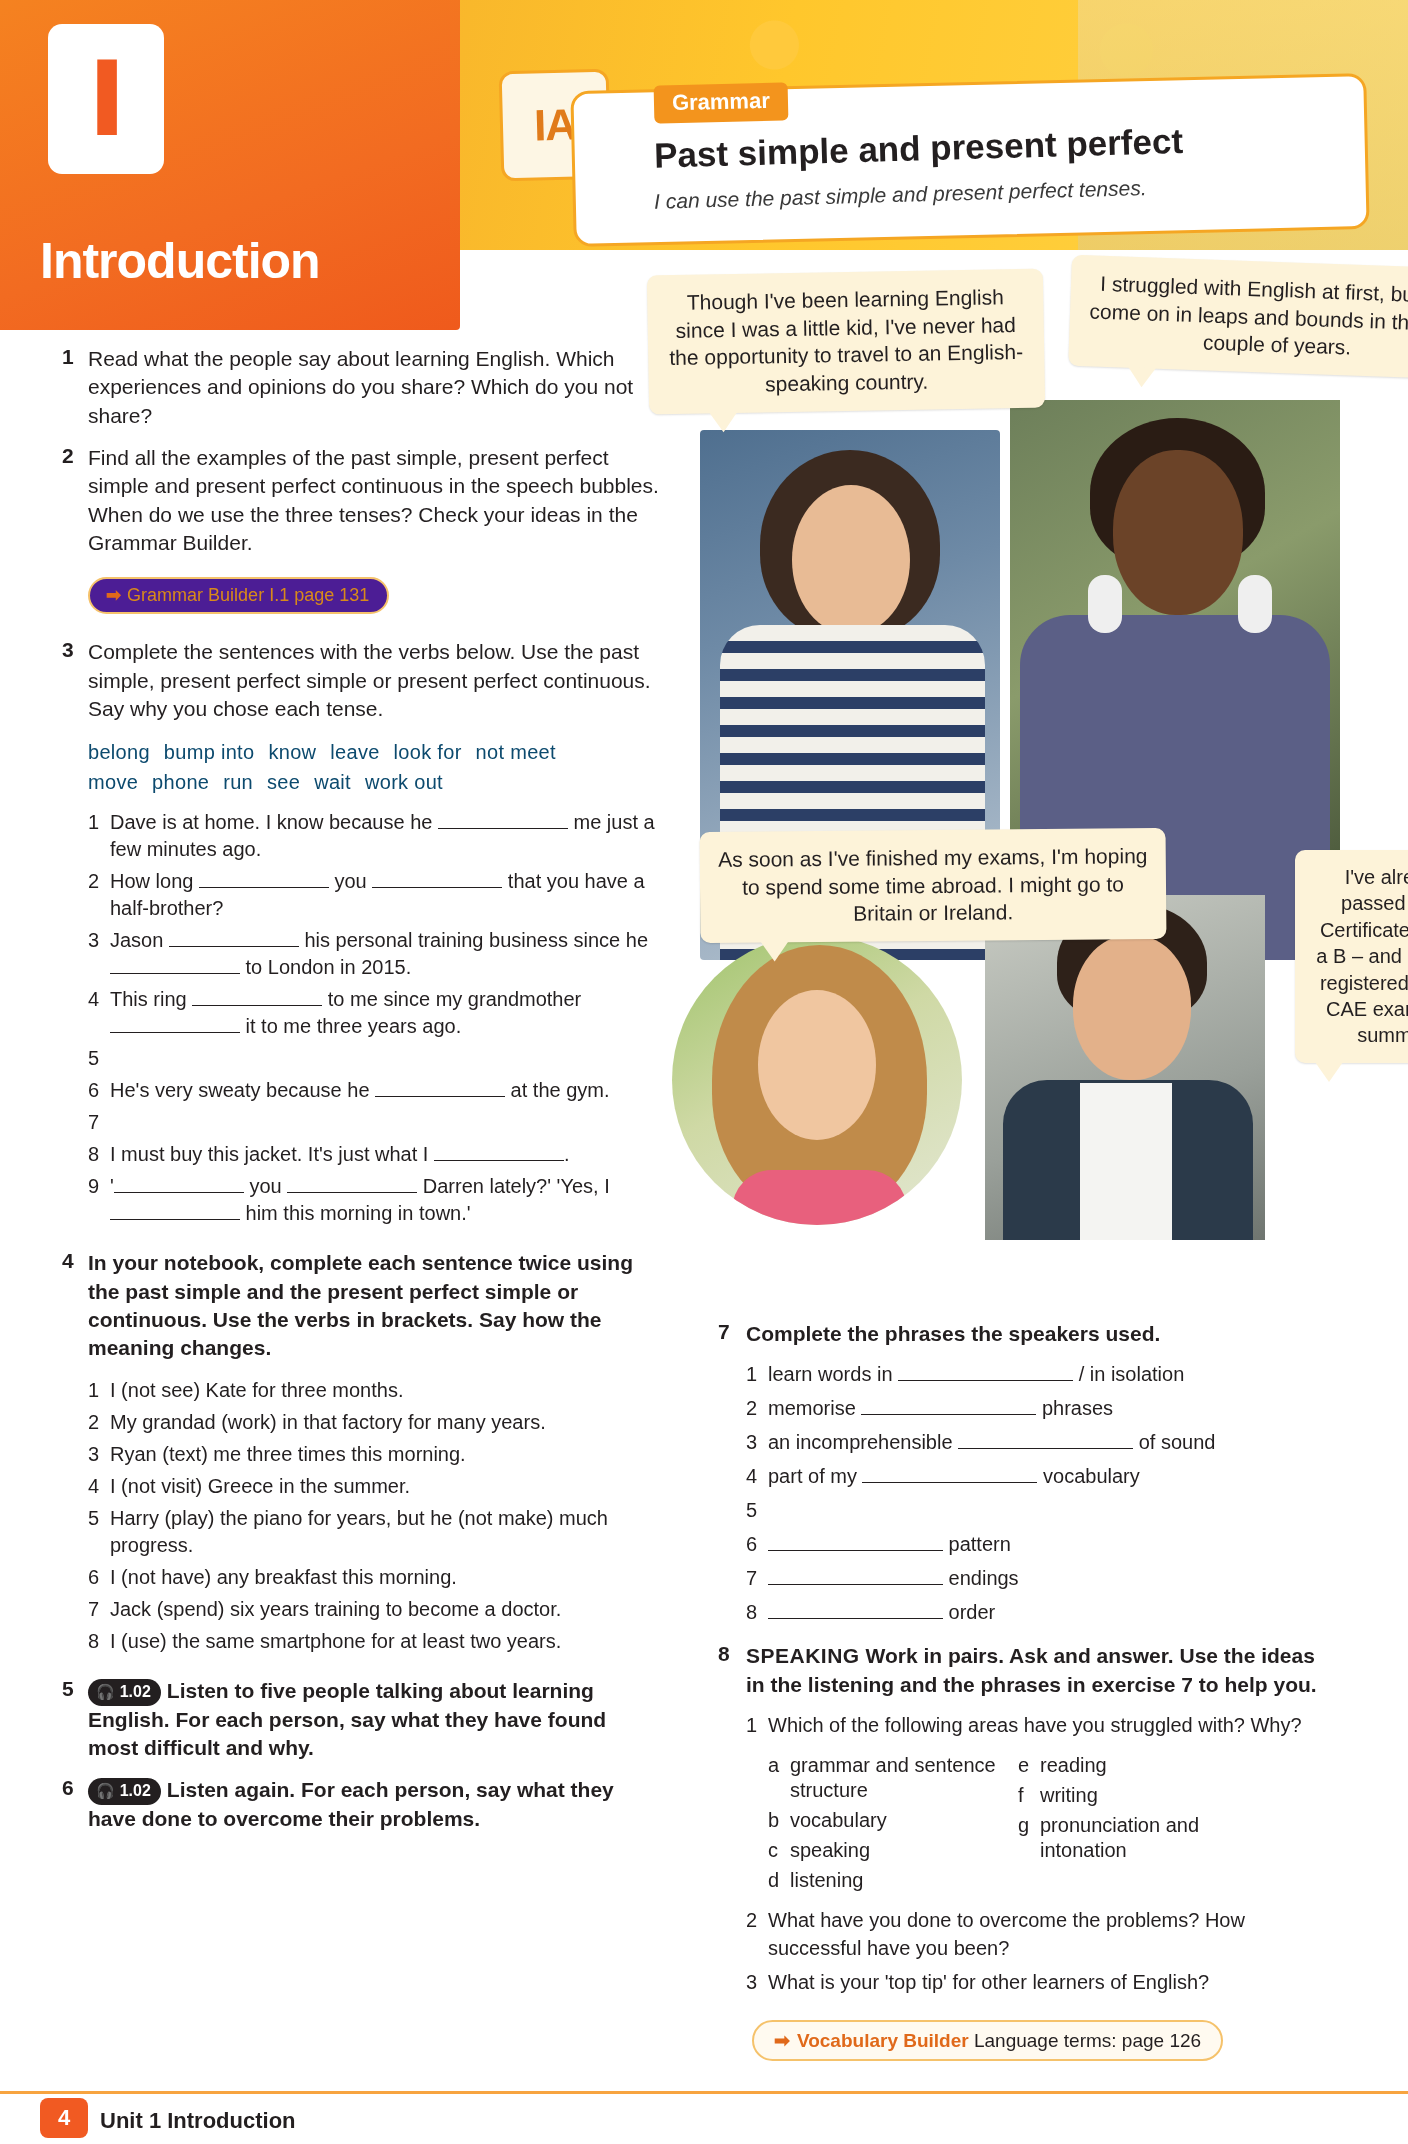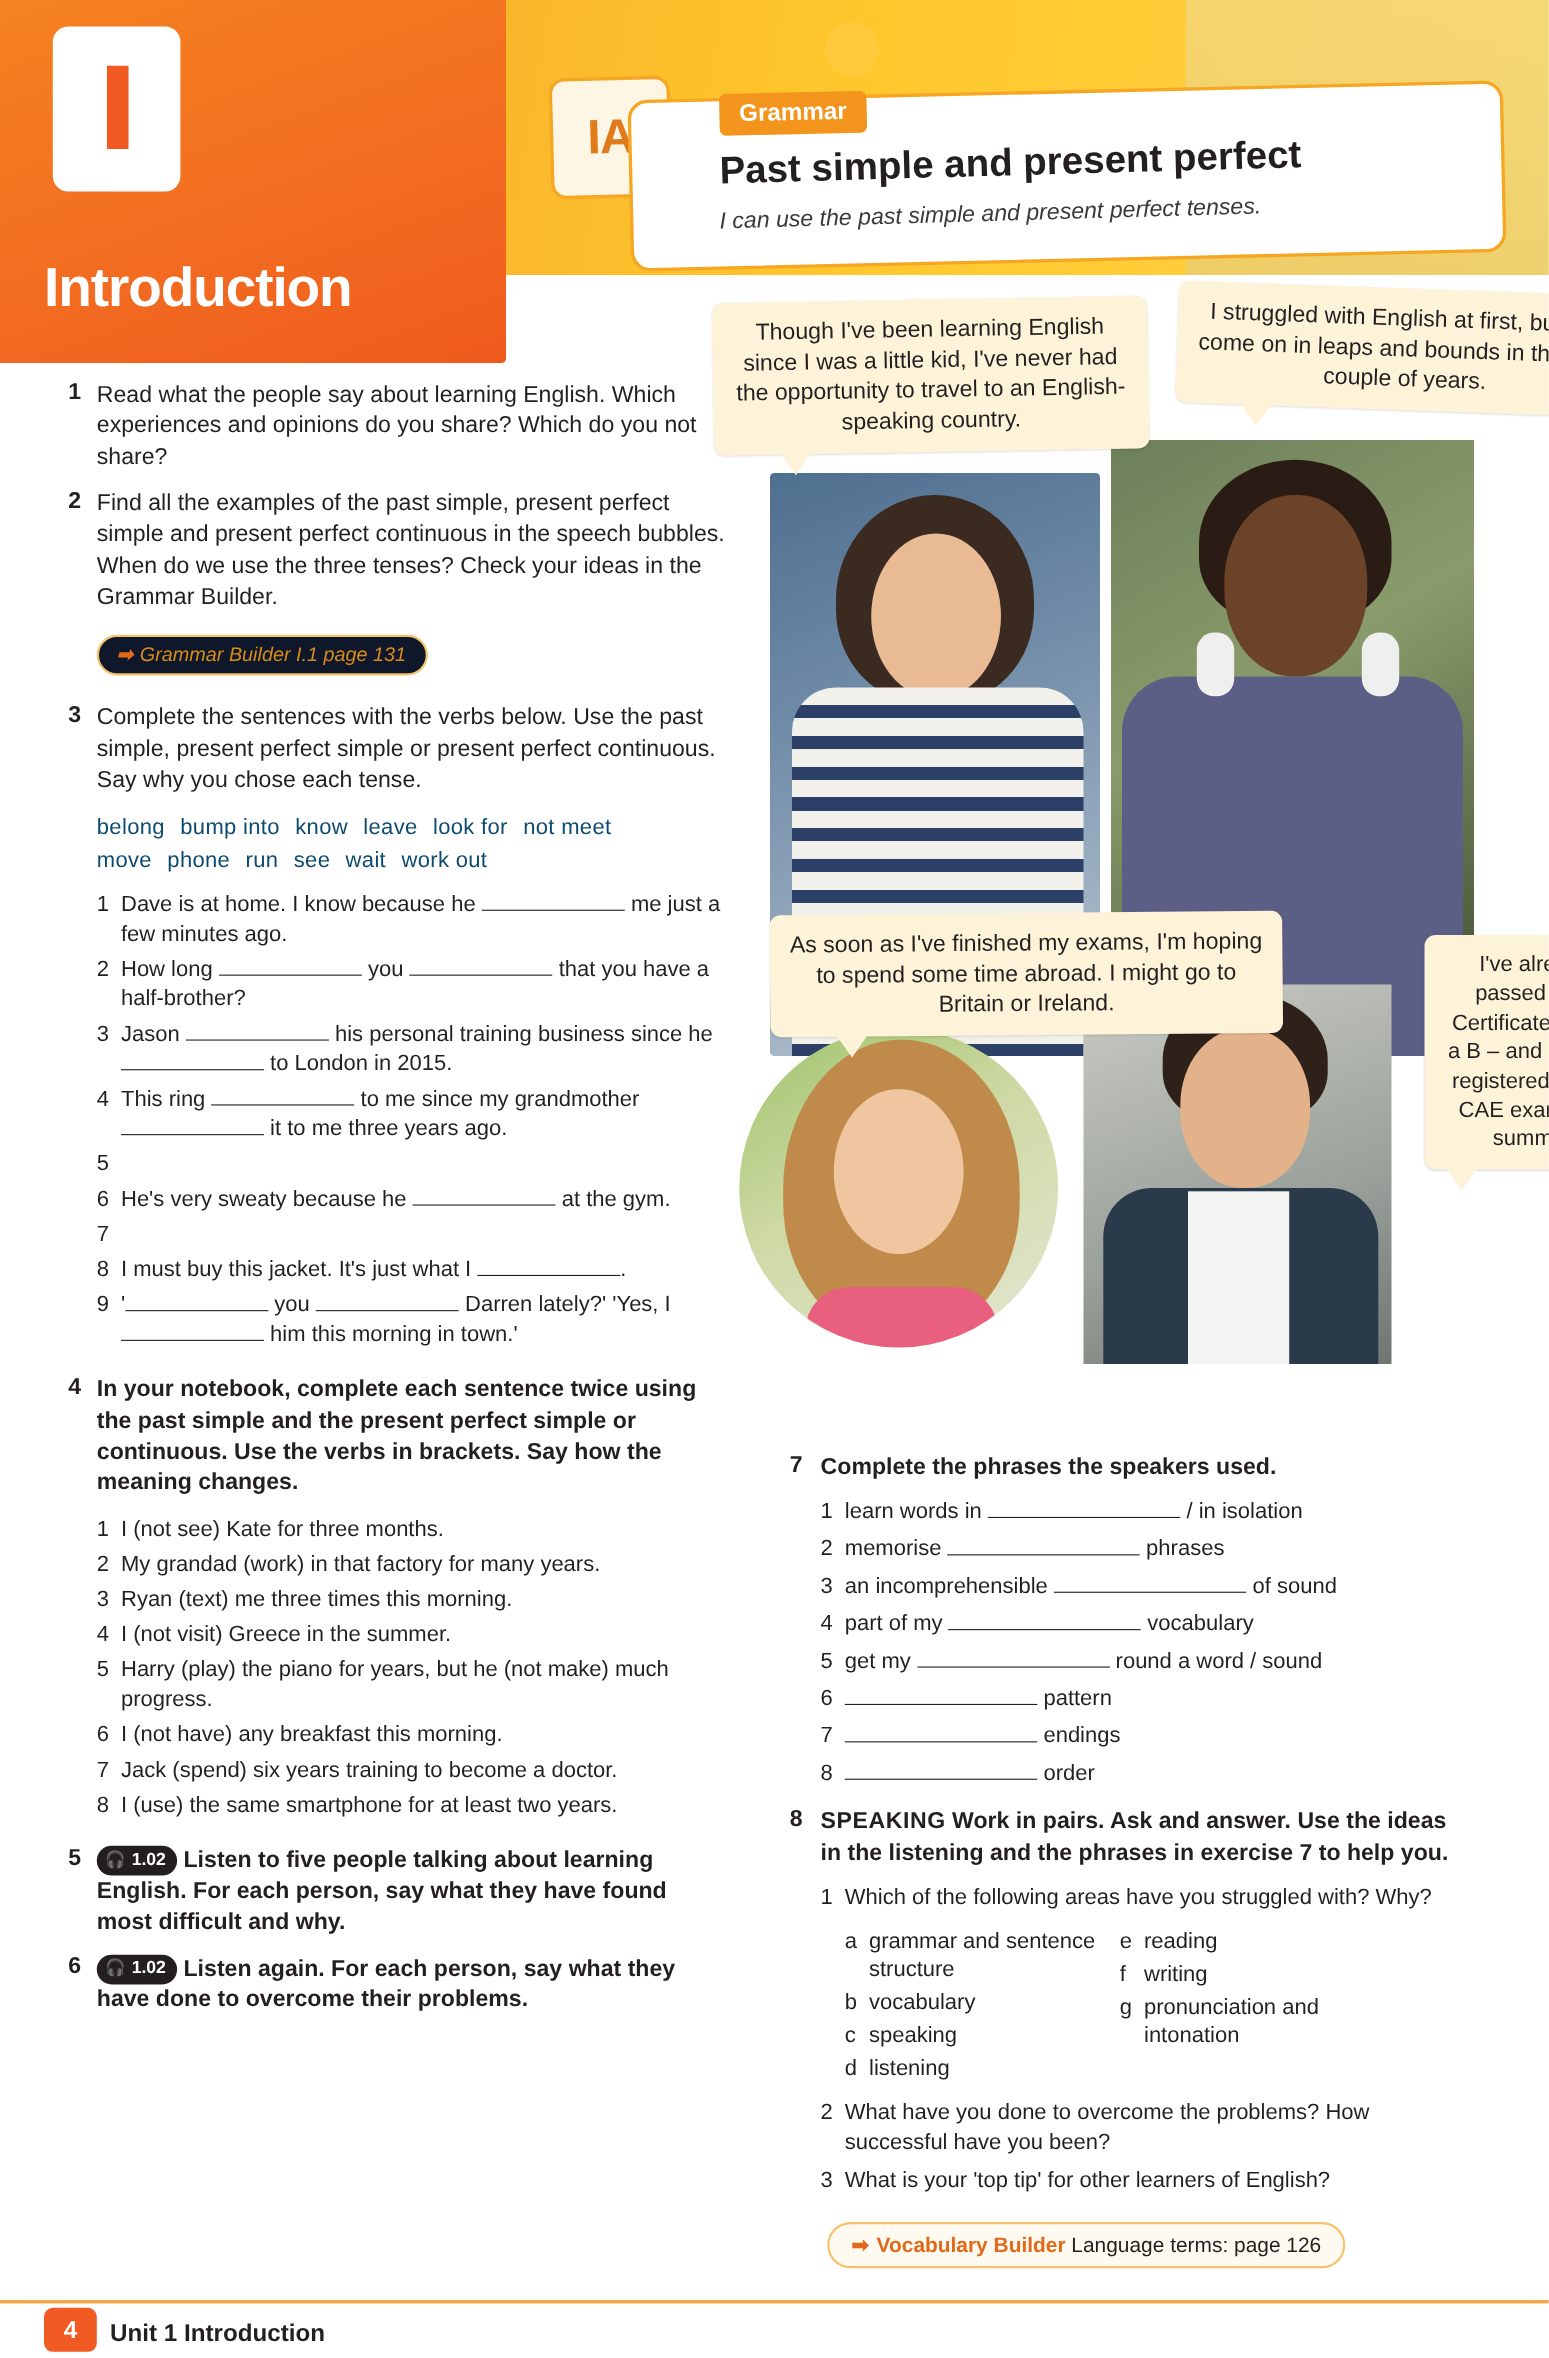--- a/index.html
+++ b/index.html
@@ -94,22 +94,21 @@
   .ex-num{
     width:26px;flex:0 0 26px;font-size:21px;font-weight:bold;color:#231f20;
   }
   .ex-body{flex:1;font-size:21px;line-height:1.35;}
   .ex-body.bold{font-weight:bold;}
 
   .ref-pill{
     display:inline-block;margin:6px 0 6px 26px;
     border:2px solid #f5c26b;border-radius:20px;
     padding:5px 18px 6px 16px;font-size:18px;color:#d88a1a;
-    background:#0f172a;
-    font-style:italic;
+    background:#4c1d95;
   }
   .ref-pill .arrow{color:#e0691a;font-weight:bold;margin-right:6px;}
 
   .wordbank{
     margin:10px 0 12px 26px;font-size:20px;color:#0c4a6e;line-height:1.5;
     letter-spacing:.3px;
   }
   .wordbank span{margin-right:14px;}
 
   ol.items{margin:6px 0 0 26px;padding:0;list-style:none;}
@@ -411,21 +410,20 @@
       <li>
           <span class="n">3</span>
           <span><span>an incomprehensible</span> <span class="blank-r"></span> <span>of sound</span></span>
         </li>
       <li>
           <span class="n">4</span>
           <span><span>part of my</span> <span class="blank-r"></span> <span>vocabulary</span></span>
         </li>
       <li>
           <span class="n">5</span>
-          <span><span>get my</span> <span class="blank-r"></span> <span>round a word / sound</span></span>
         </li>
       <li>
           <span class="n">6</span>
           <span><span class="blank-r"></span> <span>pattern</span></span>
         </li>
       <li>
           <span class="n">7</span>
           <span><span class="blank-r"></span> <span>endings</span></span>
         </li>
       <li>

